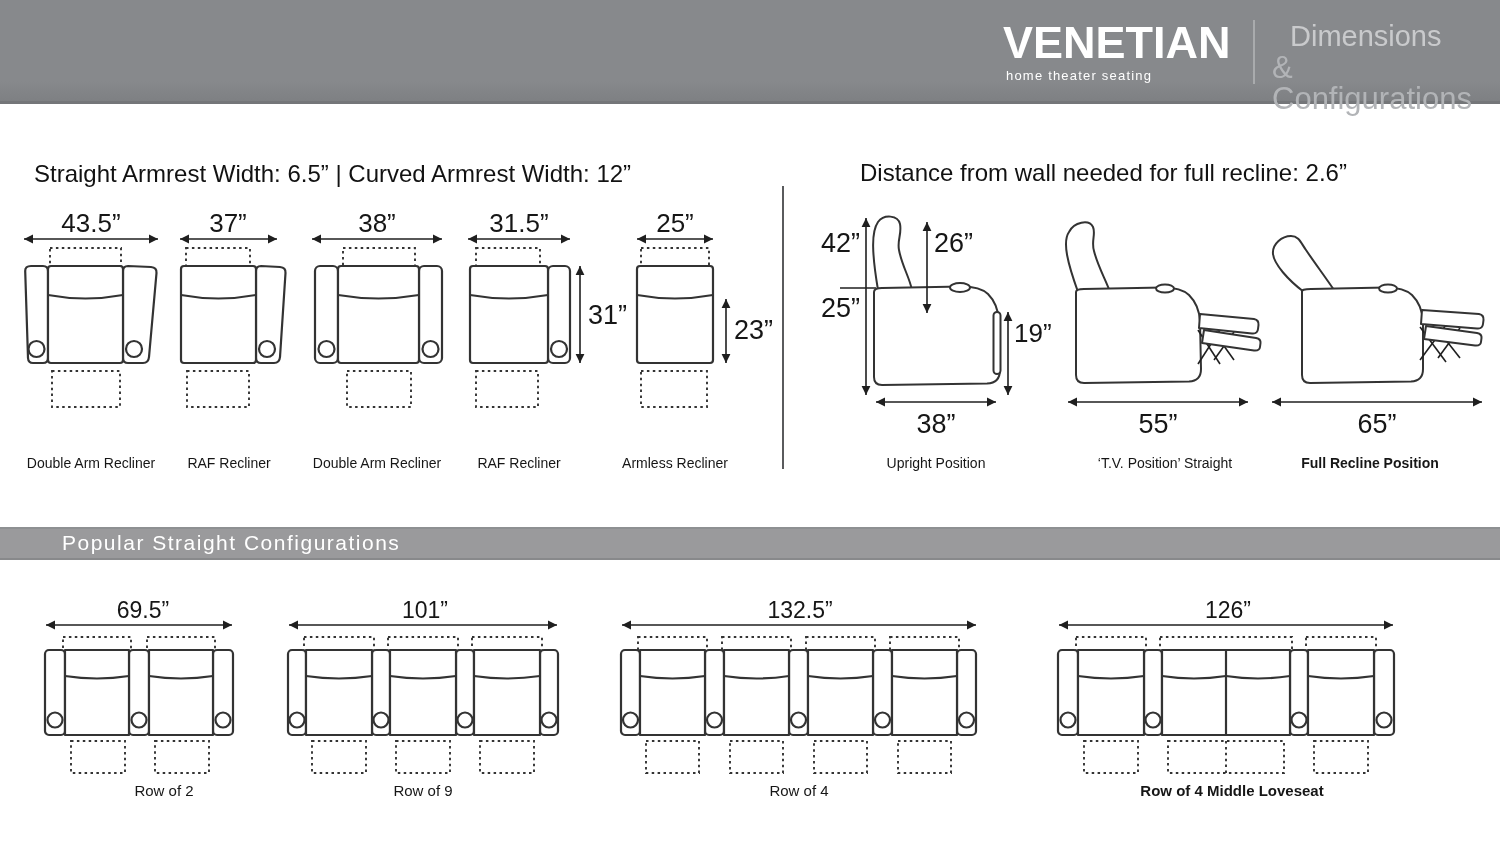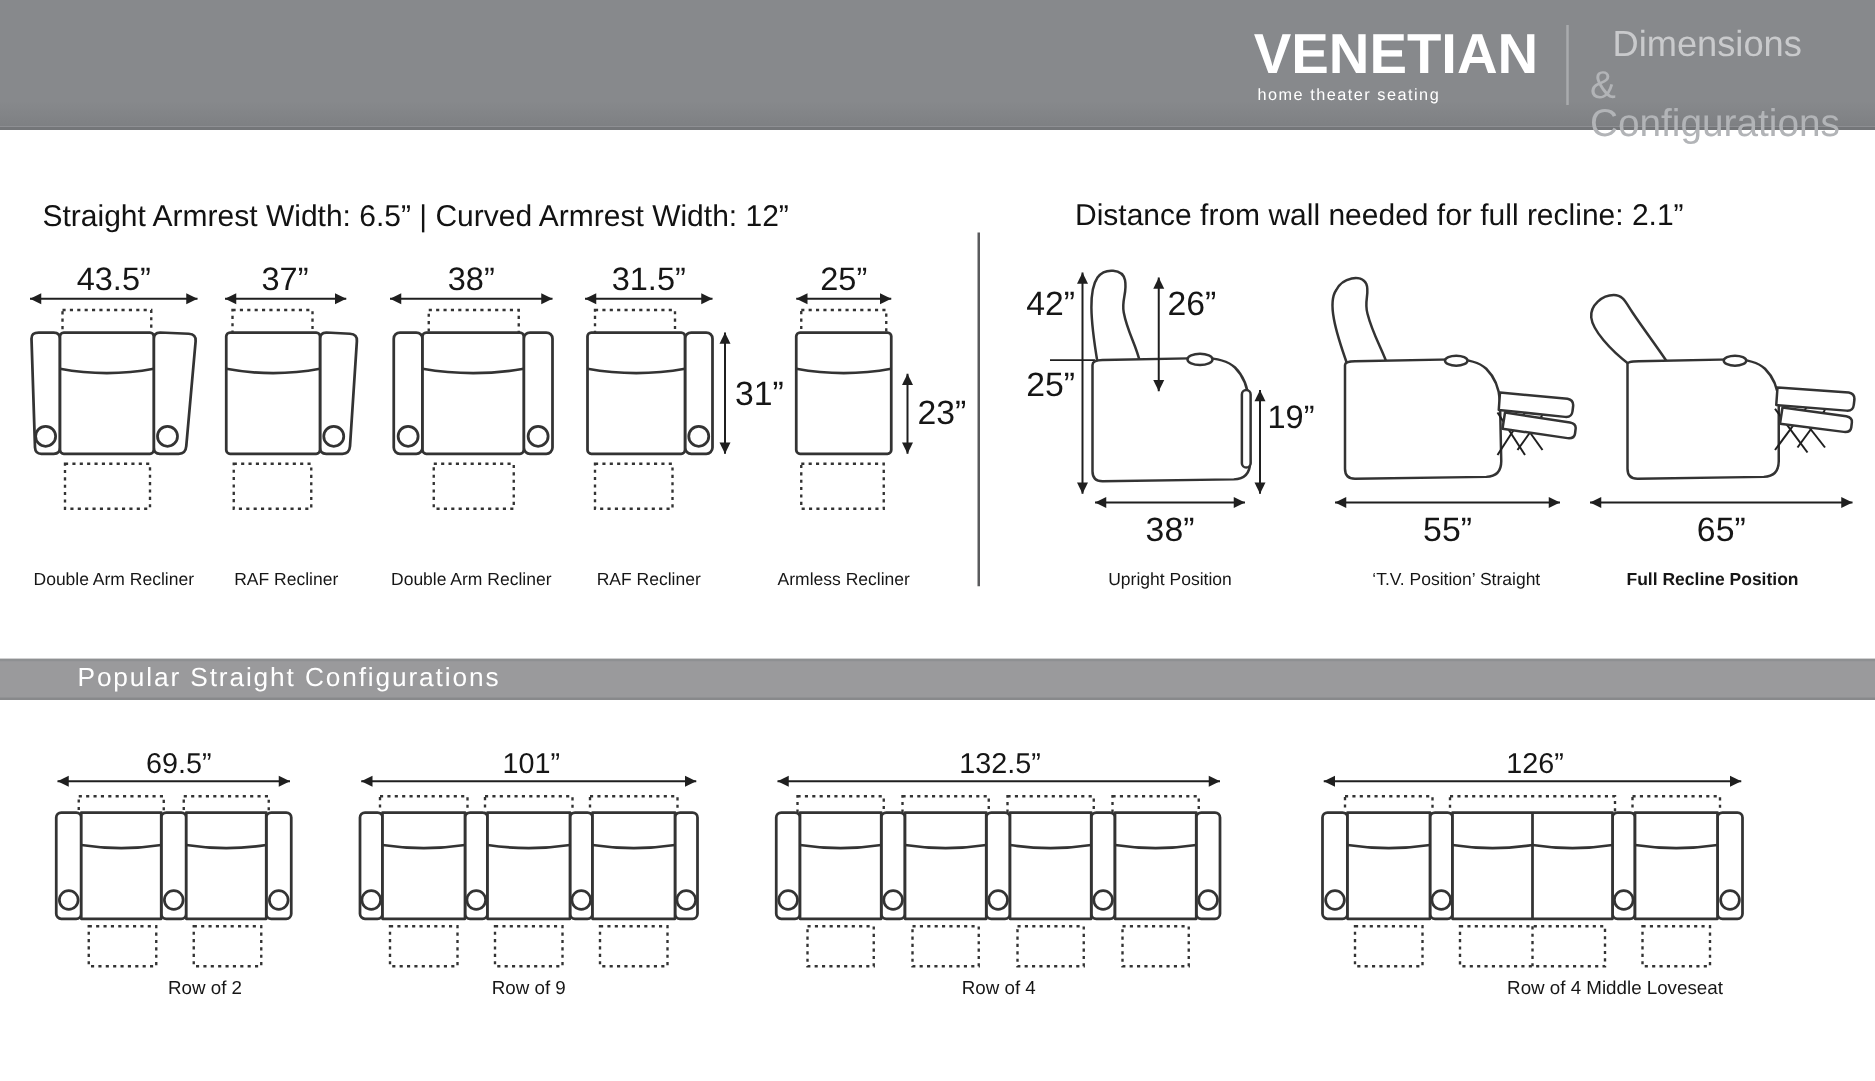--- a/index.html
+++ b/index.html
@@ -46,21 +46,21 @@
 
 <div class="header">
   <div class="brand">VENETIAN</div>
   <div class="tagline">home theater seating</div>
   <div class="hdr-divider"></div>
   <div class="doc-title1">Dimensions</div>
   <div class="doc-title2">&amp; Configurations</div>
 </div>
 
 <div class="heading" style="left:34px;top:160px;">Straight Armrest Width: 6.5”  |  Curved Armrest Width: 12”</div>
-<div class="heading" style="left:860px;top:159px;">Distance from wall needed for full recline: 2.1”</div>
+<div class="heading" style="left:860px;top:159px;">Distance from wall needed for full recline: 2.6”</div>
 <div class="v-split"></div>
 
 <svg style="left:21px;top:208px;" width="140" height="200" viewBox="0 0 140 200">
   <text class="dim26" x="70" y="24" text-anchor="middle">43.5”</text>
   <line class="a" x1="3" y1="31" x2="137" y2="31"></line>
   <polygon class="ah" points="3,31 12,26.6 12,35.4"></polygon>
     <polygon class="ah" points="137,31 128,26.6 128,35.4"></polygon>
   <rect class="d" x="29" y="40" width="71" height="34"></rect>
   <path class="s" d="M10,58 Q4,58 4.2,63 L7,150 Q7.3,155 12,155 L22,155 Q27,155 27,150 L27,63 Q27,58 22,58 Z"></path>
   <path class="s" d="M107,58 Q102,58 102,63 L102,150 Q102,155 107,155 L122,155 Q127.5,155 128,149 L135.5,65 Q136,59.5 130,59 L107,58 Z"></path>
@@ -308,13 +308,13 @@
   <circle class="s" cx="327" cy="132" r="7.5"></circle>
   <rect class="d" x="27" y="153" width="54" height="32"></rect>
   <rect class="d" x="111" y="153" width="116" height="32"></rect>
   <line class="d" x1="169" y1="153" x2="169" y2="185"></line>
   <rect class="d" x="257" y="153" width="54" height="32"></rect>
 </svg>
 
 <div class="rowlbl" style="left:139px;top:782px;margin-left:25px;">Row of 2</div>
 <div class="rowlbl" style="left:423px;top:782px;">Row of 9</div>
 <div class="rowlbl" style="left:799px;top:782px;">Row of 4</div>
-<div class="rowlbl" style="left:1292px;top:782px;">Row of 4 Middle Loveseat</div>
+<div class="rowlbl" style="left:1232px;top:782px;font-weight:bold;">Row of 4 Middle Loveseat</div>
 
 </body></html>

